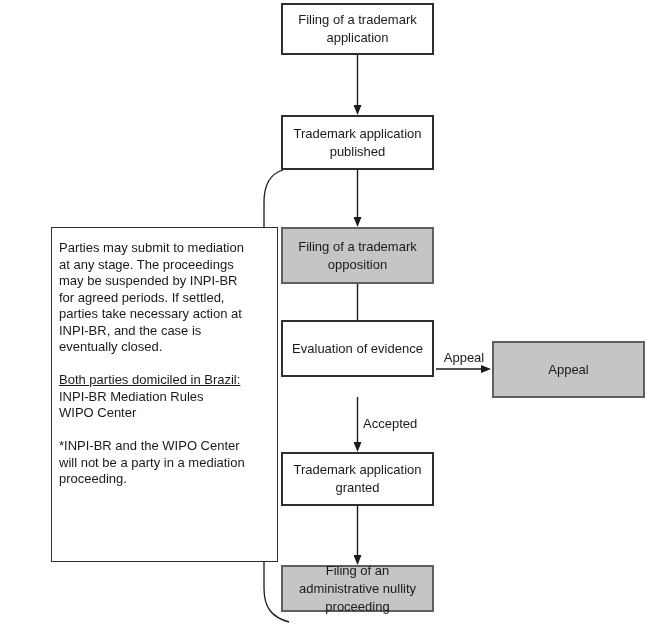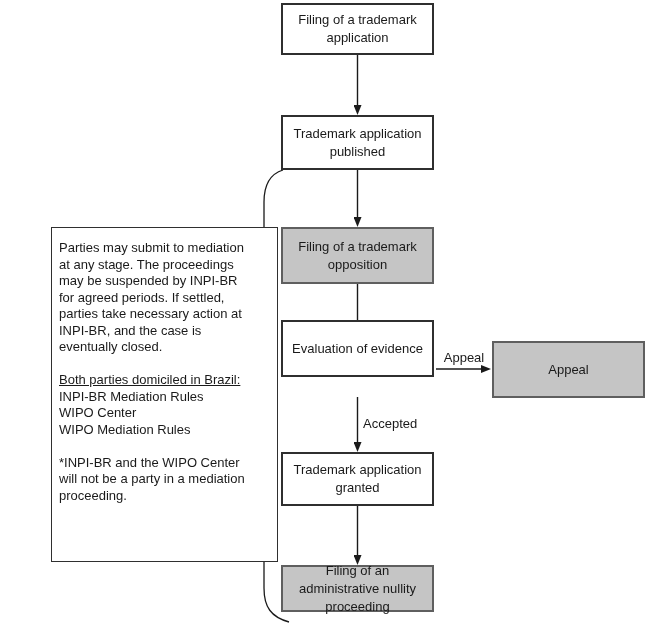--- a/index.html
+++ b/index.html
@@ -143,19 +143,18 @@
     <div class="block">Parties may submit to mediation
 at any stage.  The proceedings
 may be suspended by INPI-BR
 for agreed periods.  If settled,
 parties take necessary action at
 INPI-BR, and the case is
 eventually closed.</div>
     <div class="block u gap">Both parties domiciled in Brazil:</div>
     <div class="block">INPI-BR Mediation Rules</div>
     <div class="block">WIPO Center</div>
-    <div class="block">WIPO Mediation Rules</div>
     <div class="block gap">*INPI-BR and the WIPO Center
 will not be a party in a mediation
 proceeding.</div>
   </div>
 
 </div>
 
 </body></html>

